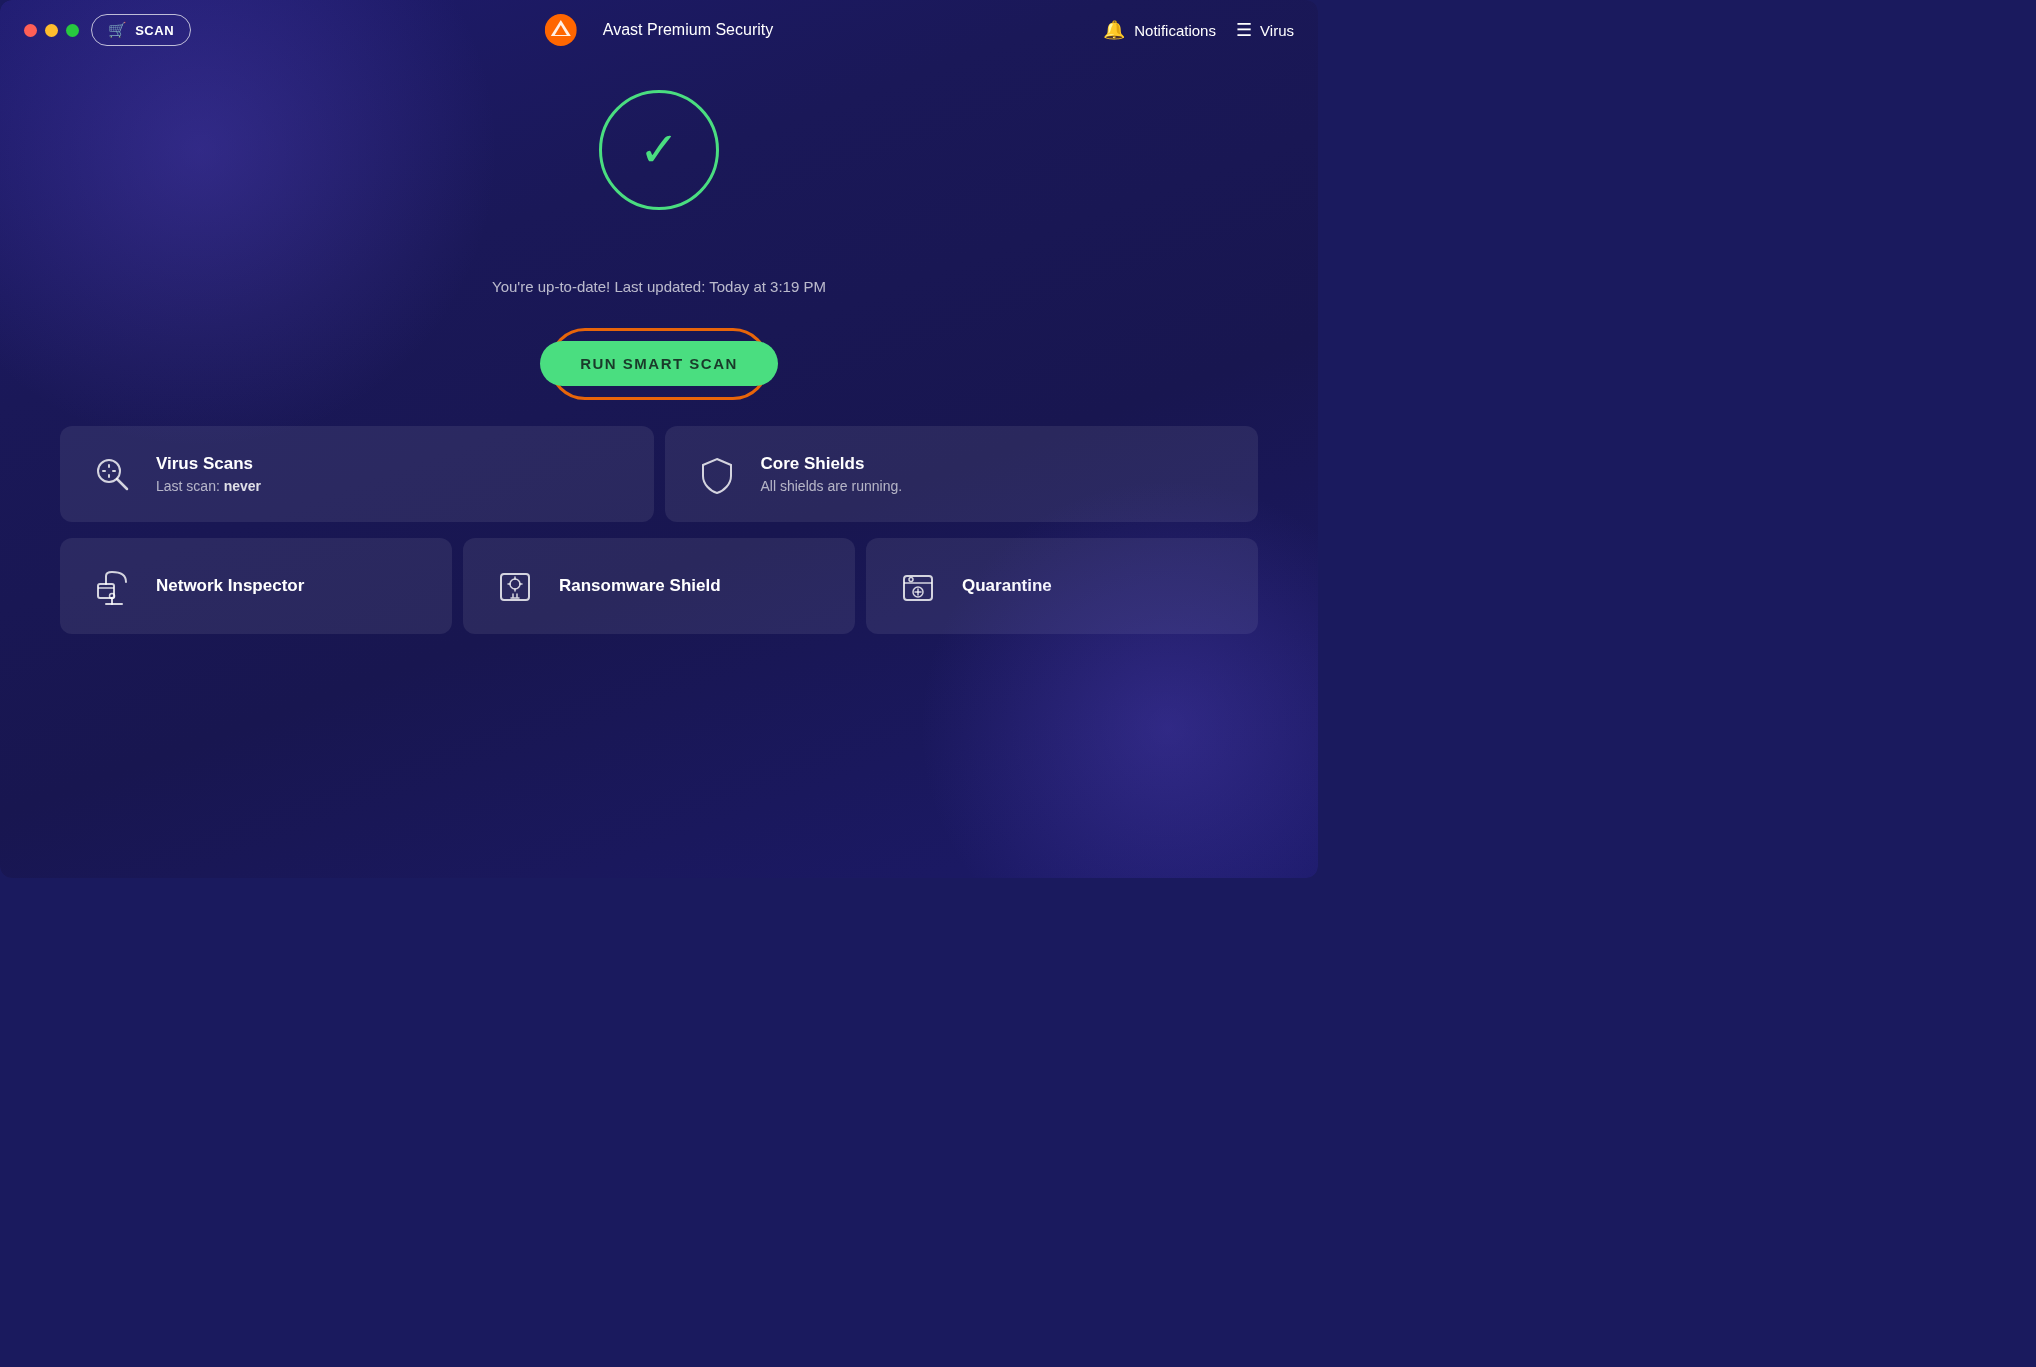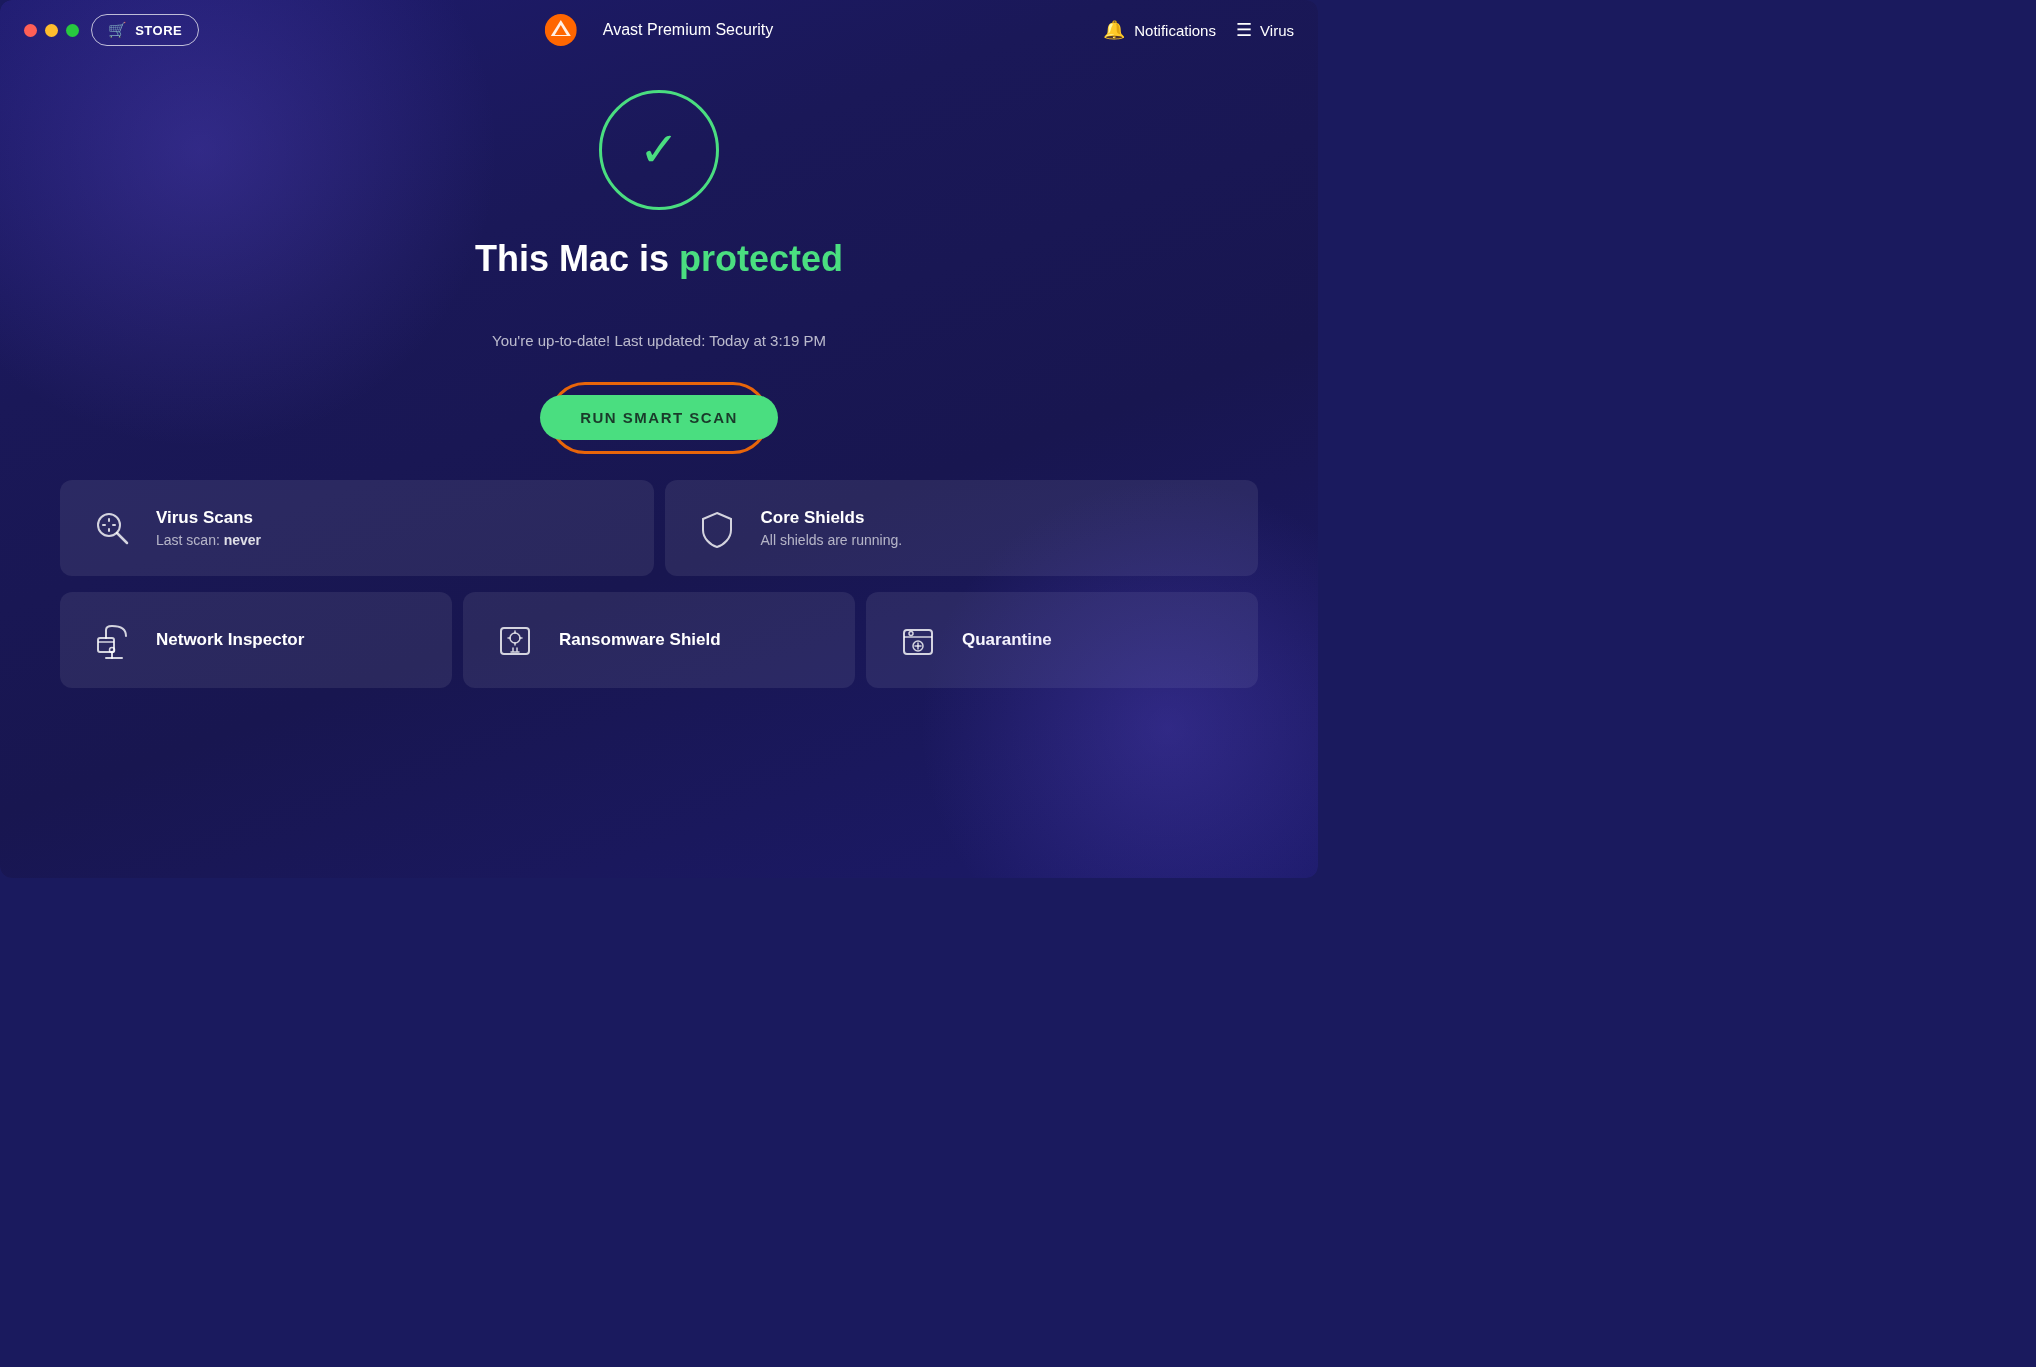--- a/index.html
+++ b/index.html
@@ -319,21 +319,21 @@
 
   <div class="titlebar">
     <div class="titlebar-left">
       <div class="window-controls">
         <div class="window-btn close"></div>
         <div class="window-btn minimize"></div>
         <div class="window-btn maximize"></div>
       </div>
       <div class="store-button">
         <span class="store-icon">🛒</span>
-        <span>STORE</span>
+        <span>SCAN</span>
       </div>
     </div>
 
     <div class="titlebar-center">
 
       <svg class="avast-logo" viewBox="0 0 32 32" xmlns="http://www.w3.org/2000/svg">
         <circle cx="16" cy="16" r="16" fill="#FF6600"></circle>
         <path d="M16 6 L26 22 H6 Z" fill="white" opacity="0.9"></path>
         <path d="M16 11 L22 21 H10 Z" fill="#FF6600"></path>
       </svg>
@@ -351,23 +351,20 @@
       </div>
     </div>
   </div>
 
   <div class="main-content">
 
     <div class="status-circle">
       <span class="checkmark">✓</span>
     </div>
 
-    <div class="status-title">
-      <span>This Mac is </span><span class="protected">protected</span>
-    </div>
 
     <div class="status-subtitle">You're up-to-date! Last updated: Today at 3:19 PM</div>
 
     <div class="scan-button-container">
       <div class="scan-button-ring"></div>
       <button class="scan-button">RUN SMART SCAN</button>
     </div>
 
     <div class="cards-grid">
 

